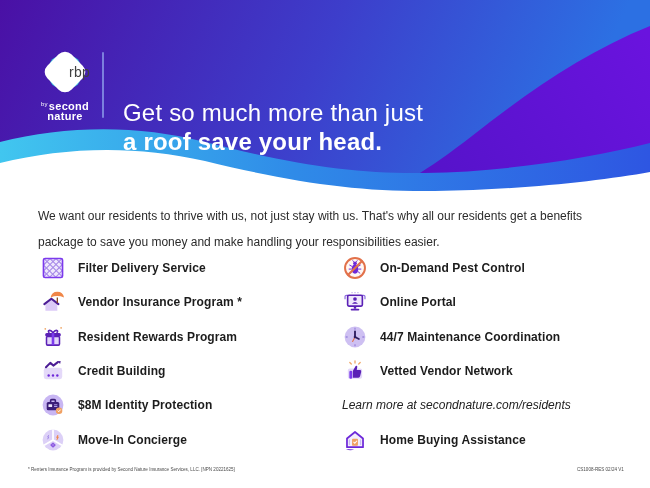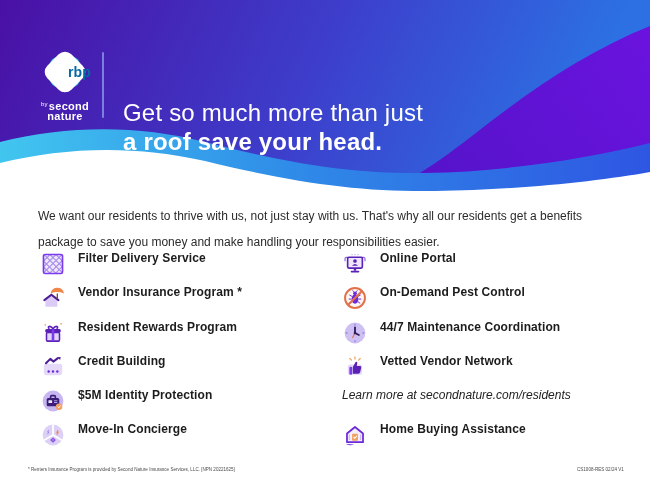--- a/index.html
+++ b/index.html
@@ -8,37 +8,37 @@
   .page { position:absolute; inset:0; width:650px; height:488px; background:#ffffff; }
 
   
   .hero { position:absolute; left:0; top:0; width:650px; height:200px; }
   .hero svg.wave { position:absolute; inset:0; display:block; }
 
   
   .logo-mark { position:absolute; left:47px; top:54px; width:36px; height:36px; }
   .logo-petals { position:absolute; left:3px; top:3px; width:30px; height:30px; background:#35C4DC; border-radius:8px; }
   .logo-diamond { position:absolute; left:1px; top:1px; width:34px; height:34px; background:#ffffff; border-radius:9px; transform:rotate(45deg); }
-  .logo-rbp { position:absolute; inset:0; display:flex; align-items:center; justify-content:center; color:#0369a1; font-weight:bold; font-size:14px; letter-spacing:0.2px;margin-left:29px; }
+  .logo-rbp { position:absolute; inset:0; display:flex; align-items:center; justify-content:center; color:#404040; font-weight:normal; font-size:14px; letter-spacing:0.2px;margin-left:29px; }
   .logo-brand { position:absolute; left:25px; top:99px; width:80px; text-align:center; color:#ffffff; font-weight:bold; font-size:11px; line-height:10px; letter-spacing:0.3px; }
   .logo-by { font-size:6px; font-weight:normal; vertical-align:4px; margin-right:1px; }
   .hero-divider { position:absolute; left:102px; top:52px; width:2px; height:66px; background:rgba(170,205,255,0.55); border-radius:1px; }
 
   
   .headline { position:absolute; left:123px; top:50px; color:#ffffff;margin-top:48px; }
   .headline .l1 { font-size:24px; font-weight:500; line-height:29px; letter-spacing:0.2px; }
   .headline .l2 { font-size:24px; font-weight:800; line-height:29px; letter-spacing:0.2px; }
 
   
   .intro { position:absolute; left:38px; top:203px; width:592px; font-size:12px; line-height:26px; color:#2B2B2B; }
 
   .col { position:absolute; top:251px; display:flex; flex-direction:column; }
   .col.left  { left:40px;  width:295px; }
   .col.right { left:342px; width:300px; }
-  .row { height:34.3px; display:flex; align-items:flex-start; gap:12px; }
+  .row { height:34.3px; display:flex; align-items:center; gap:12px; }
   .bicon { width:26px; height:26px; flex:0 0 26px; }
   .bicon svg { width:26px; height:26px; display:block; }
   .blabel { font-size:12px; font-weight:bold; color:#1C1C1C; letter-spacing:0.1px; white-space:nowrap; }
   .learn-more { font-size:12px; font-style:italic; color:#222222; white-space:nowrap; }
 
   
   .footnote { position:absolute; left:28px; top:467px; font-size:7px; color:#4A4A4A; transform:scale(0.65); transform-origin:0 0; white-space:nowrap; }
   .doc-code { position:absolute; left:577px; top:467px; font-size:7px; color:#4A4A4A; transform:scale(0.65); transform-origin:0 0; white-space:nowrap; }
 </style>
 </head>
@@ -155,74 +155,74 @@
         <svg viewBox="0 0 24 24">
           <circle cx="12" cy="12" r="9.6" fill="#C8B6F3"></circle>
           <path d="M9.8,9.2 V8 q0,-1 1,-1 h2.4 q1,0 1,1 v1.2" fill="none" stroke="#3B1D78" stroke-width="1.5"></path>
           <rect x="6.2" y="9.2" width="11.6" height="7.6" rx="1.4" fill="#3B1D78"></rect>
           <rect x="7.8" y="11.2" width="3.4" height="2.6" rx="0.5" fill="#EDE6FB"></rect>
           <path d="M13,11.8 h3 M13,13.4 h3" stroke="#B9A6EC" stroke-width="0.9"></path>
           <circle cx="17.6" cy="17.2" r="3" fill="#F0A062"></circle>
           <path d="M16.3,17.2 l1,1 1.8,-2" fill="none" stroke="#ffffff" stroke-width="0.9"></path>
         </svg>
       </span>
-      <span class="blabel">$5M Identity Protection</span>
+      <span class="blabel">$8M Identity Protection</span>
     </div>
 
     <div class="row">
       <span class="bicon">
         <svg viewBox="0 0 24 24">
           <circle cx="12" cy="12" r="9.6" fill="#DCD0F7"></circle>
           <path d="M12,12 V2.4 M12,12 L3.7,16.8 M12,12 L20.3,16.8" stroke="#ffffff" stroke-width="1.6"></path>
           <path d="M8,7.5 l-0.9,1.8 h1 l-1.1,2" stroke="#9F86E6" stroke-width="0.9" fill="none"></path>
           <path d="M16.6,7.5 l-1,2 h1.1 l-1.2,2.2" stroke="#F08648" stroke-width="1" fill="none"></path>
           <path d="M12,14.2 l2.6,2.4 -2.6,2.6 -2.6,-2.6 Z" fill="#6D28D9"></path>
           <path d="M9.4,16.6 h5.2 M12,14.2 v5" stroke="#C9B8F0" stroke-width="0.6"></path>
         </svg>
       </span>
       <span class="blabel">Move-In Concierge</span>
     </div>
 
   </div>
 
   <div class="col right">
+
+    <div class="row">
+      <span class="bicon">
+        <svg viewBox="0 0 24 24">
+          <circle cx="12" cy="12" r="9.2" fill="#FFF7F3" stroke="#E2714A" stroke-width="1.8"></circle>
+          <circle cx="12" cy="7.6" r="1.7" fill="#6D28D9"></circle>
+          <path d="M10.8,6.3 L9.8,5 M13.2,6.3 L14.2,5" stroke="#6D28D9" stroke-width="0.9"></path>
+          <ellipse cx="12" cy="13" rx="3" ry="4.2" fill="#6D28D9"></ellipse>
+          <path d="M9.2,10.5 L6.8,9.2 M9,13 H6.2 M9.3,15.3 L7.2,17 M14.8,10.5 L17.2,9.2 M15,13 H17.8 M14.7,15.3 L16.8,17" stroke="#6D28D9" stroke-width="0.9"></path>
+          <path d="M18.3,5.7 L5.7,18.3" stroke="#E2714A" stroke-width="1.9" stroke-linecap="round"></path>
+        </svg>
+      </span>
+      <span class="blabel">On-Demand Pest Control</span>
+    </div>
 
     <div class="row">
       <span class="bicon">
         <svg viewBox="0 0 24 24">
           <path d="M2.8,9.5 V7 q0,-1.2 1.2,-1.2 h1.6" fill="none" stroke="#8F6FE0" stroke-width="1.1"></path>
           <path d="M21.2,9.5 V7 q0,-1.2 -1.2,-1.2 h-1.6" fill="none" stroke="#8F6FE0" stroke-width="1.1"></path>
           <path d="M8.5,3.4 h1.6 M11.2,3.4 h1.6 M13.9,3.4 h1.6" stroke="#C9B8F0" stroke-width="0.9"></path>
           <rect x="5.2" y="5.8" width="13.6" height="10" rx="1.2" fill="#EFE8FC" stroke="#5B21B6" stroke-width="1.5"></rect>
           <circle cx="12" cy="9.2" r="1.7" fill="#5B21B6"></circle>
           <path d="M9.2,13.6 q2.8,-3.2 5.6,0 Z" fill="#5B21B6"></path>
           <rect x="10.9" y="15.8" width="2.2" height="2.4" fill="#5B21B6"></rect>
           <rect x="8" y="18.2" width="8" height="1.6" rx="0.8" fill="#5B21B6"></rect>
         </svg>
       </span>
       <span class="blabel">Online Portal</span>
     </div>
 
     <div class="row">
       <span class="bicon">
         <svg viewBox="0 0 24 24">
-          <circle cx="12" cy="12" r="9.2" fill="#FFF7F3" stroke="#E2714A" stroke-width="1.8"></circle>
-          <circle cx="12" cy="7.6" r="1.7" fill="#6D28D9"></circle>
-          <path d="M10.8,6.3 L9.8,5 M13.2,6.3 L14.2,5" stroke="#6D28D9" stroke-width="0.9"></path>
-          <ellipse cx="12" cy="13" rx="3" ry="4.2" fill="#6D28D9"></ellipse>
-          <path d="M9.2,10.5 L6.8,9.2 M9,13 H6.2 M9.3,15.3 L7.2,17 M14.8,10.5 L17.2,9.2 M15,13 H17.8 M14.7,15.3 L16.8,17" stroke="#6D28D9" stroke-width="0.9"></path>
-          <path d="M18.3,5.7 L5.7,18.3" stroke="#E2714A" stroke-width="1.9" stroke-linecap="round"></path>
-        </svg>
-      </span>
-      <span class="blabel">On-Demand Pest Control</span>
-    </div>
-
-    <div class="row">
-      <span class="bicon">
-        <svg viewBox="0 0 24 24">
           <circle cx="12" cy="12" r="9.6" fill="#CEC0F2"></circle>
           <path d="M12,3.4 v1.8 M12,18.8 v1.8 M3.4,12 h1.8 M18.8,12 h1.8" stroke="#9B85DE" stroke-width="1.2"></path>
           <path d="M12,12 V6.8" stroke="#2D1B5E" stroke-width="1.7" stroke-linecap="round"></path>
           <path d="M12,12 L15.6,13.8" stroke="#2D1B5E" stroke-width="1.7" stroke-linecap="round"></path>
           <path d="M12,12 L9.8,16.2" stroke="#E2714A" stroke-width="1" stroke-linecap="round"></path>
           <circle cx="12" cy="12" r="1.2" fill="#2D1B5E"></circle>
         </svg>
       </span>
       <span class="blabel">44/7 Maintenance Coordination</span>
     </div>

